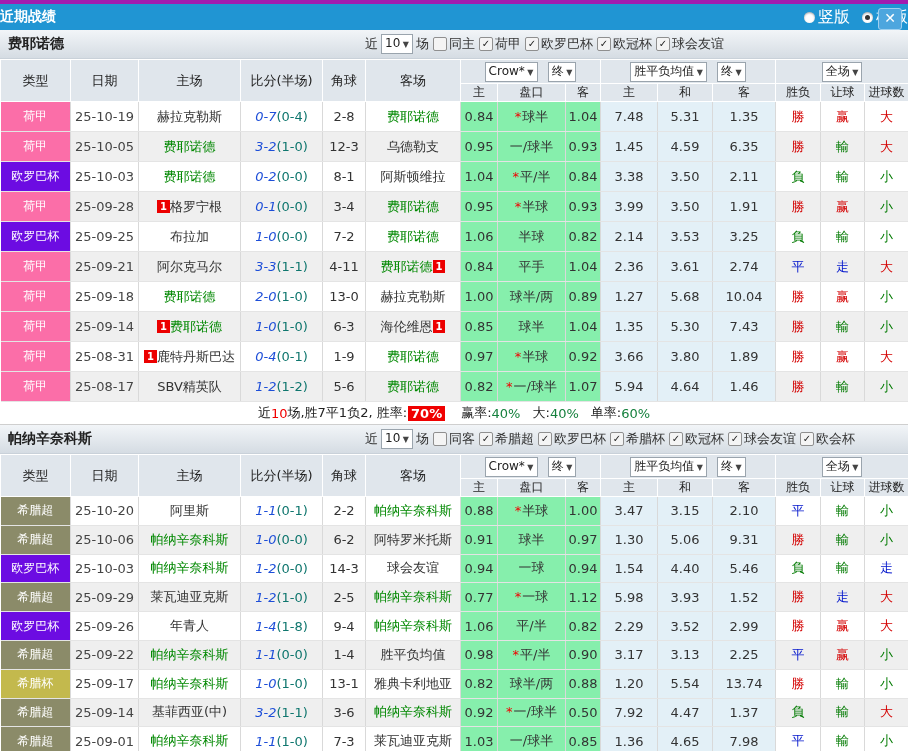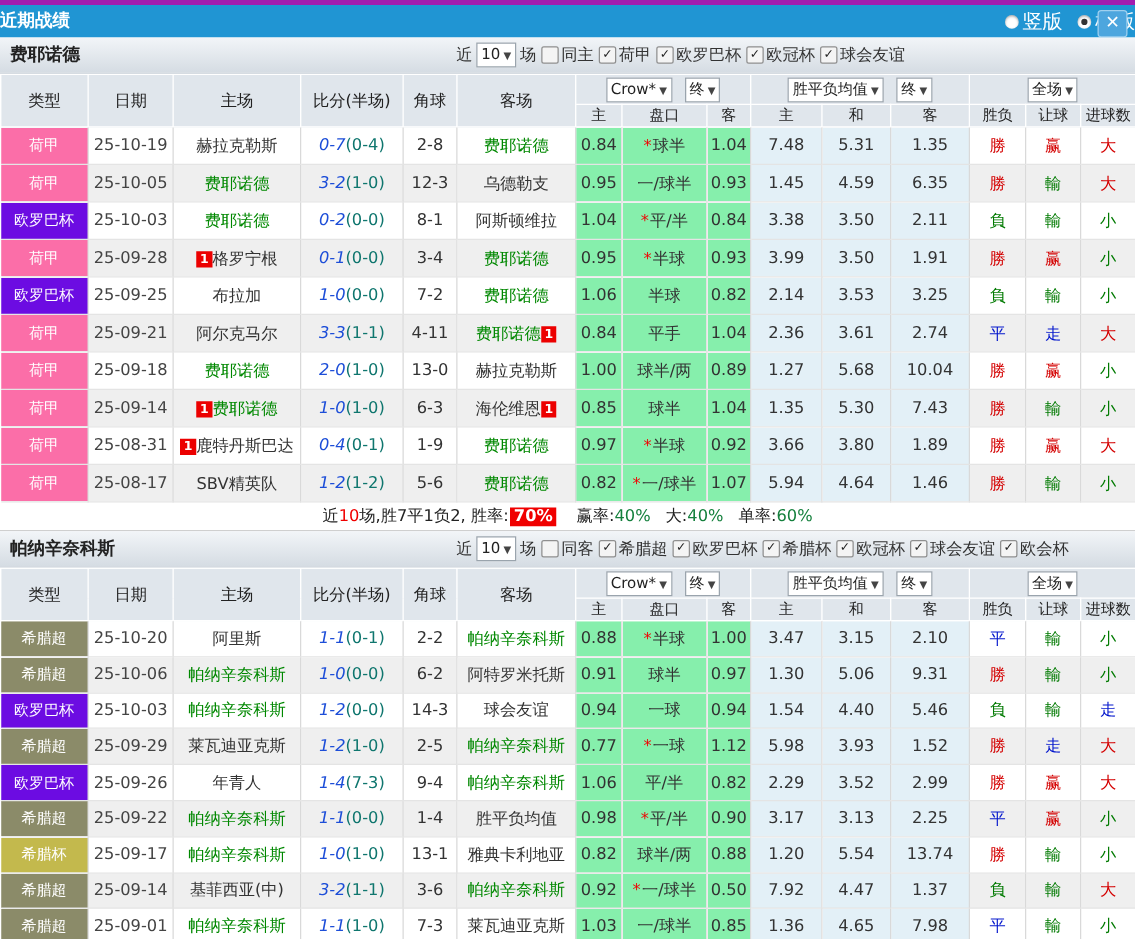--- a/index.html
+++ b/index.html
@@ -470,21 +470,21 @@
             <td class="av">3.93</td>
             <td class="av">1.52</td>
             <td class="res-w">勝</td>
             <td class="res-d">走</td>
             <td class="res-w">大</td>
           </tr>
           <tr>
             <td class="lg" style="background: rgb(108, 12, 226);">欧罗巴杯</td>
             <td class="date">25-09-26</td>
             <td><span>年青人</span></td>
-            <td><span class="ft">1-4</span><span class="ht">(7-3)</span></td>
+            <td><span class="ft">1-4</span><span class="ht">(1-8)</span></td>
             <td>9-4</td>
             <td><span class="green">帕纳辛奈科斯</span></td>
             <td class="o">1.06</td>
             <td class="o"><span>平/半</span></td>
             <td class="o">0.82</td>
             <td class="av">2.29</td>
             <td class="av">3.52</td>
             <td class="av">2.99</td>
             <td class="res-w">勝</td>
             <td class="res-w">赢</td>

